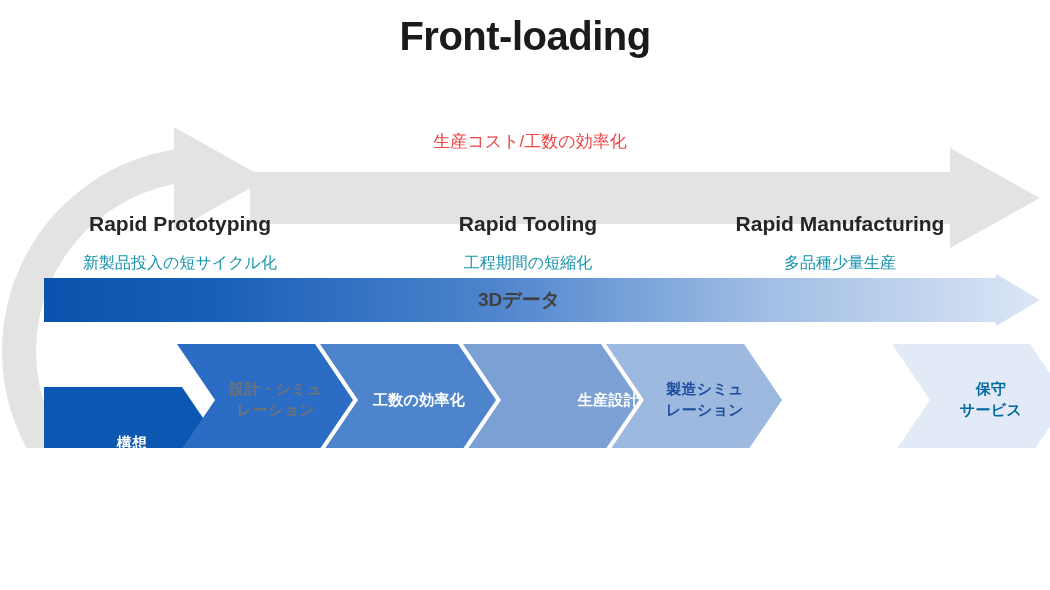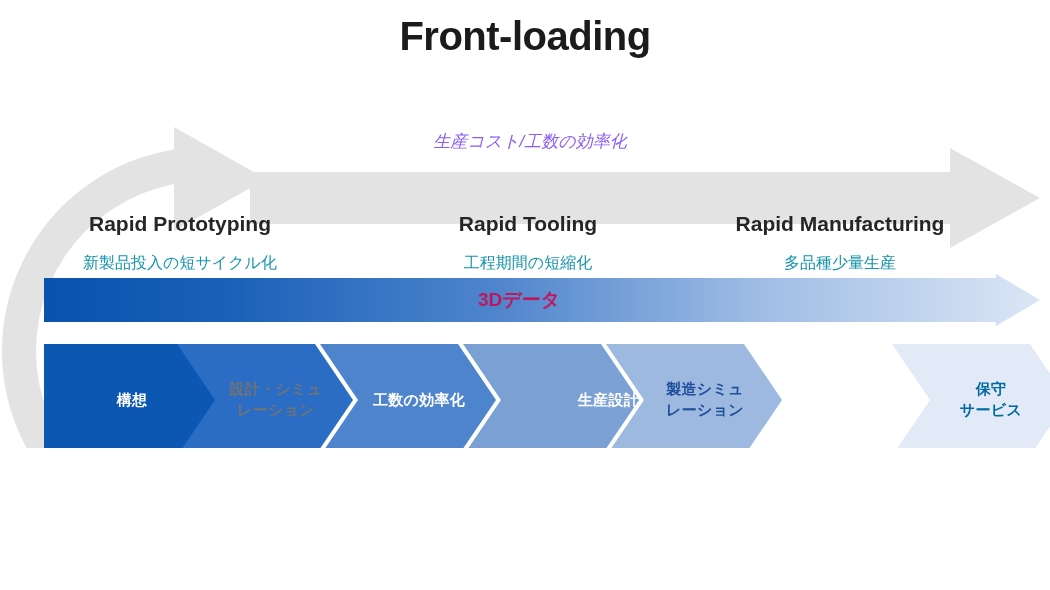--- a/index.html
+++ b/index.html
@@ -51,23 +51,22 @@
   }
 
   
   .efficiency-caption {
     position: absolute;
     left: 330px;
     top: 130px;
     width: 400px;
     text-align: center;
     font-size: 17px;
-    color: #8b5cf6;
+    color: #ef4444;
     font-weight: 500;
-    font-style: italic;
   }
 
   
   .phase {
     position: absolute;
     text-align: center;
   }
   .phase-title {
     font-size: 21px;
     font-weight: bold;
@@ -99,21 +98,21 @@
     position: absolute;
     left: 44px;
     top: 274px;
     width: 950px;
     height: 52px;
     display: flex;
     align-items: center;
     justify-content: center;
     font-size: 19px;
     font-weight: bold;
-    color: #be185d;
+    color: #404040;
     pointer-events: none;
   }
 
   
   .chevron-row {
     position: absolute;
     left: 44px;
     top: 344px;
     width: 996px;
     height: 112px;
@@ -187,21 +186,21 @@
         <stop offset="0.72" stop-color="#9fbde4"></stop>
         <stop offset="1" stop-color="#dce6f6"></stop>
       </linearGradient>
     </defs>
     <polygon points="0,4 952,4 952,0 996,26 952,52 952,48 0,48" fill="url(#dataGrad)"></polygon>
   </svg>
   <div class="data-arrow-label">3Dデータ</div>
 
   <div class="chevron-row">
 
-    <div class="chev" style="left:0px;width:176px;">
+    <div class="chev" style="left:0px;width:176px;margin-top:43px;">
       <svg width="176" height="112" viewBox="0 0 176 112">
         <polygon points="0,0 138,0 176,56 138,112 0,112" fill="#0b57b2"></polygon>
       </svg>
       <span class="chev-label" style="color:#ffffff;">構想</span>
     </div>
 
     <div class="chev" style="left:133px;width:176px;">
       <svg width="176" height="112" viewBox="0 0 176 112">
         <polygon points="0,0 138,0 176,56 138,112 0,112 38,56" fill="#2b6cc4"></polygon>
       </svg>

